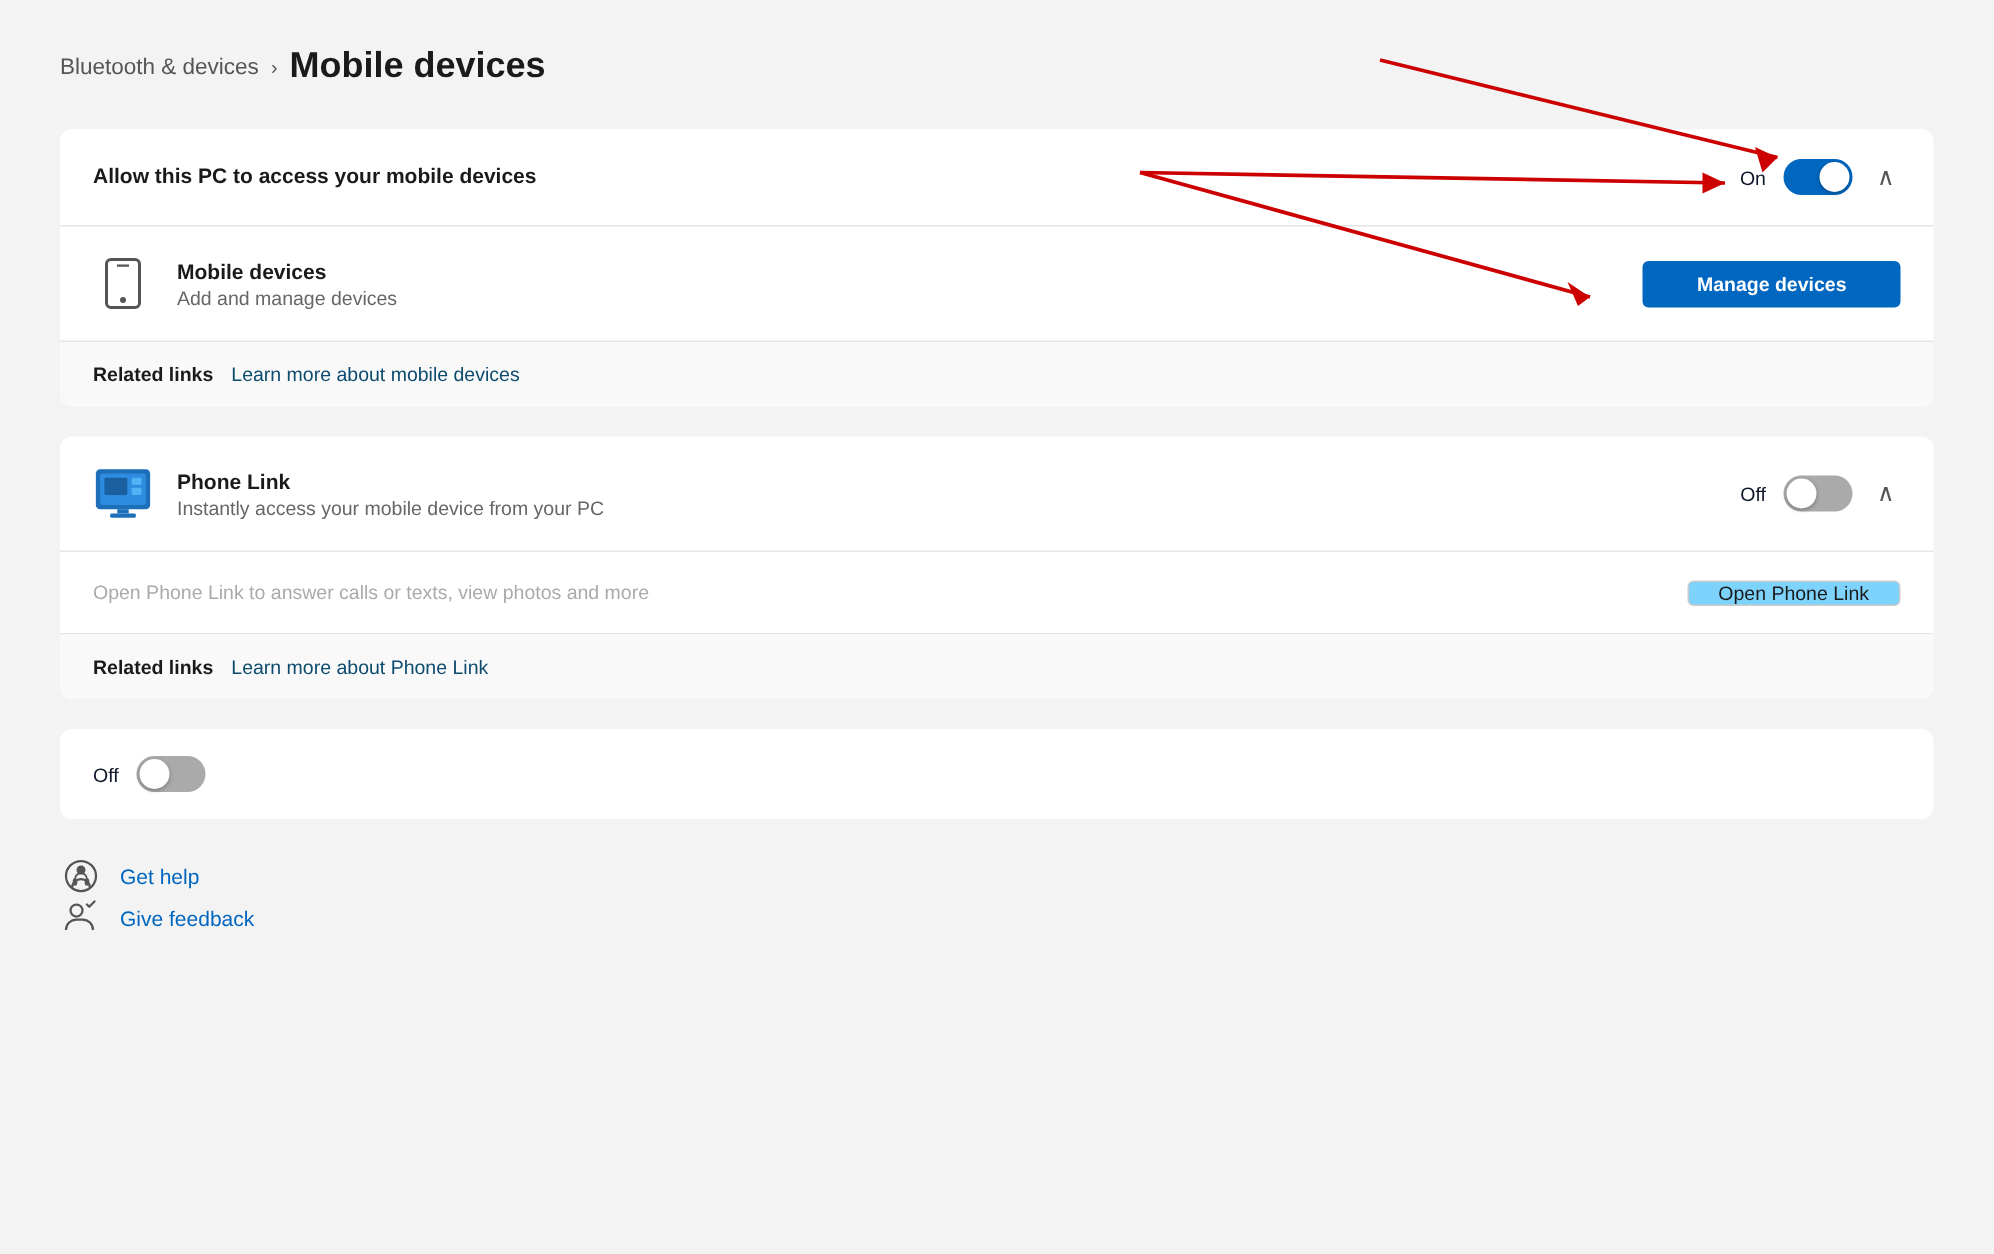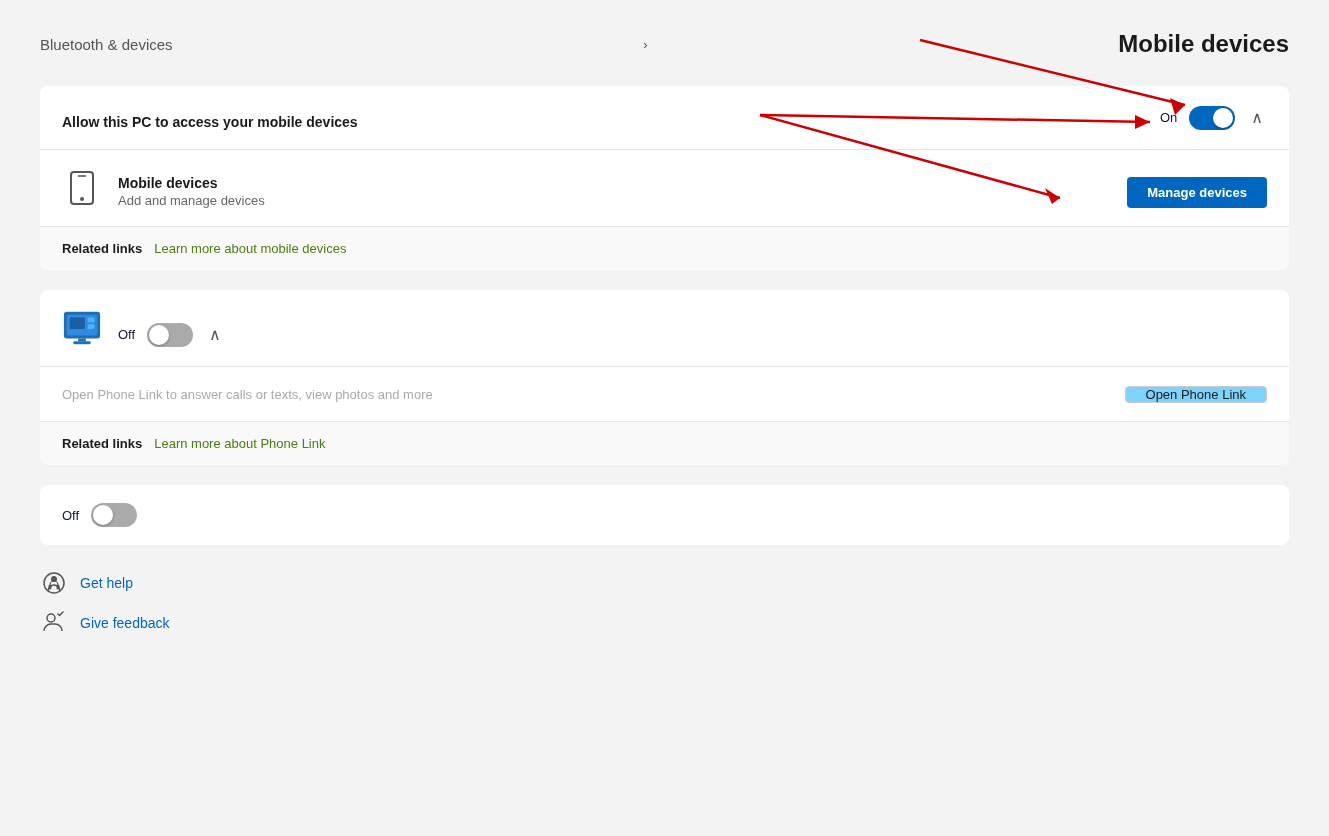--- a/index.html
+++ b/index.html
@@ -16,21 +16,20 @@
     .page-container {
       padding: 30px 40px;
       max-width: 1329px;
     }
 
     .breadcrumb {
       display: flex;
       align-items: center;
       gap: 8px;
       margin-bottom: 28px;
-      justify-content: space-between;
     }
 
     .breadcrumb-parent {
       font-size: 15px;
       color: #555;
       font-weight: 400;
     }
 
     .breadcrumb-arrow {
       color: #555;
@@ -45,21 +44,21 @@
 
     .card {
       background: #ffffff;
       border-radius: 8px;
       margin-bottom: 16px;
       overflow: hidden;
     }
 
     .card-row {
       display: flex;
-      align-items: flex-end;
+      align-items: center;
       padding: 18px 22px;
       border-bottom: 1px solid #e5e5e5;
     }
 
     .card-row:last-child {
       border-bottom: none;
     }
 
     .row-icon {
       width: 40px;
@@ -152,21 +151,21 @@
       display: flex;
       align-items: center;
       justify-content: center;
     }
 
     .manage-btn {
       background: #0067c0;
       color: white;
       border: none;
       border-radius: 4px;
-      padding: 8px 20px;
+      padding: 8px 36px;
       font-size: 13px;
       font-weight: 600;
       cursor: pointer;
       white-space: nowrap;
     }
 
     .open-btn {
       background: #7dd3fc;
       color: #1a1a1a;
       border: 1px solid #ccc;
@@ -187,36 +186,36 @@
     }
 
     .related-links-label {
       font-size: 13px;
       font-weight: 600;
       color: #1a1a1a;
     }
 
     .related-link {
       font-size: 13px;
-      color: #4d7c0f;
+      color: #0c4a6e;
       text-decoration: none;
       cursor: pointer;
     }
 
     .suggestions-row {
       display: flex;
       align-items: center;
       padding: 18px 22px;
     }
 
     .footer-links {
       margin-top: 24px;
       display: flex;
       flex-direction: column;
-      gap: 12px;
+      gap: 0;
     }
 
     .footer-link-row {
       display: flex;
       align-items: center;
       gap: 12px;
     }
 
     .footer-link {
       font-size: 14px;
@@ -302,20 +301,24 @@
           <rect x="5" y="5" width="32" height="22" rx="2" fill="#2d8ce0"></rect>
 
           <rect x="8" y="8" width="16" height="12" rx="1" fill="#1a5fa0"></rect>
           <rect x="27" y="8" width="7" height="5" rx="1" fill="#4fb3f6"></rect>
           <rect x="27" y="15" width="7" height="5" rx="1" fill="#4fb3f6"></rect>
 
           <rect x="17" y="30" width="8" height="3" fill="#1e6fba"></rect>
           <rect x="12" y="33" width="18" height="3" rx="1" fill="#1e6fba"></rect>
         </svg>
       </div>
+      <div class="row-text">
+        <div class="row-title">Phone Link</div>
+        <div class="row-subtitle">Instantly access your mobile device from your PC</div>
+      </div>
       <div class="row-controls">
         <span class="toggle-label">Off</span>
         <div class="toggle off">
           <div class="toggle-thumb"></div>
         </div>
         <button class="chevron-btn">∧</button>
       </div>
     </div>
 
     <div class="card-row">

